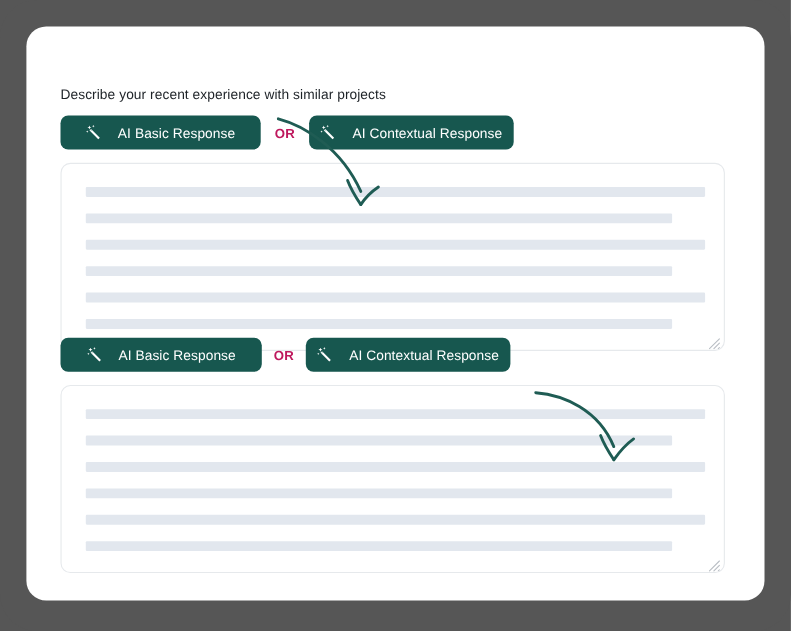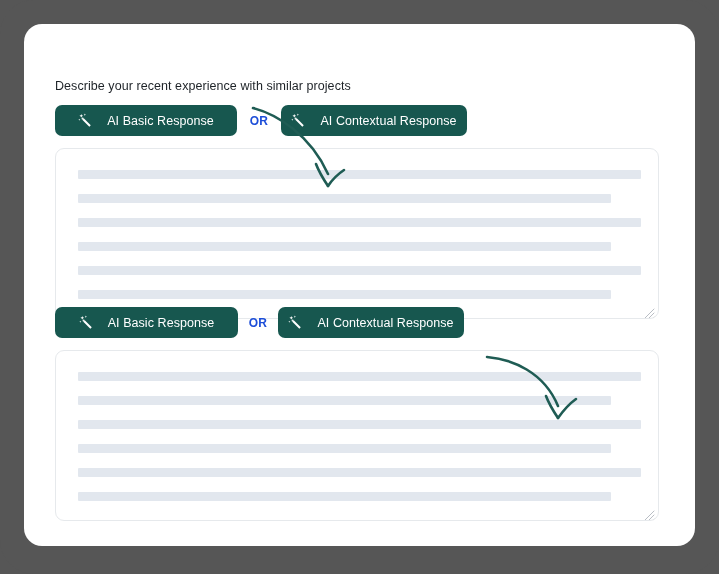--- a/index.html
+++ b/index.html
@@ -80,21 +80,21 @@
   .btn-contextual { width: 186px; }
 
   #block-1 .btn-basic      { width: 183px; }
   #block-1 .btn-contextual { width: 186px; }
 
   .wand-icon { width: 15px; height: 15px; display: block; flex: 0 0 auto; }
 
   .or-text {
     font-size: 12px;
     font-weight: 700;
-    color: #1d4ed8;
+    color: #be185d;
     letter-spacing: .02em;
     width: 44px;
     text-align: center;
     flex: 0 0 auto;
   }
   #block-1 .or-text { width: 40px; }
 
   
   .ta-wrap {
     position: relative;

